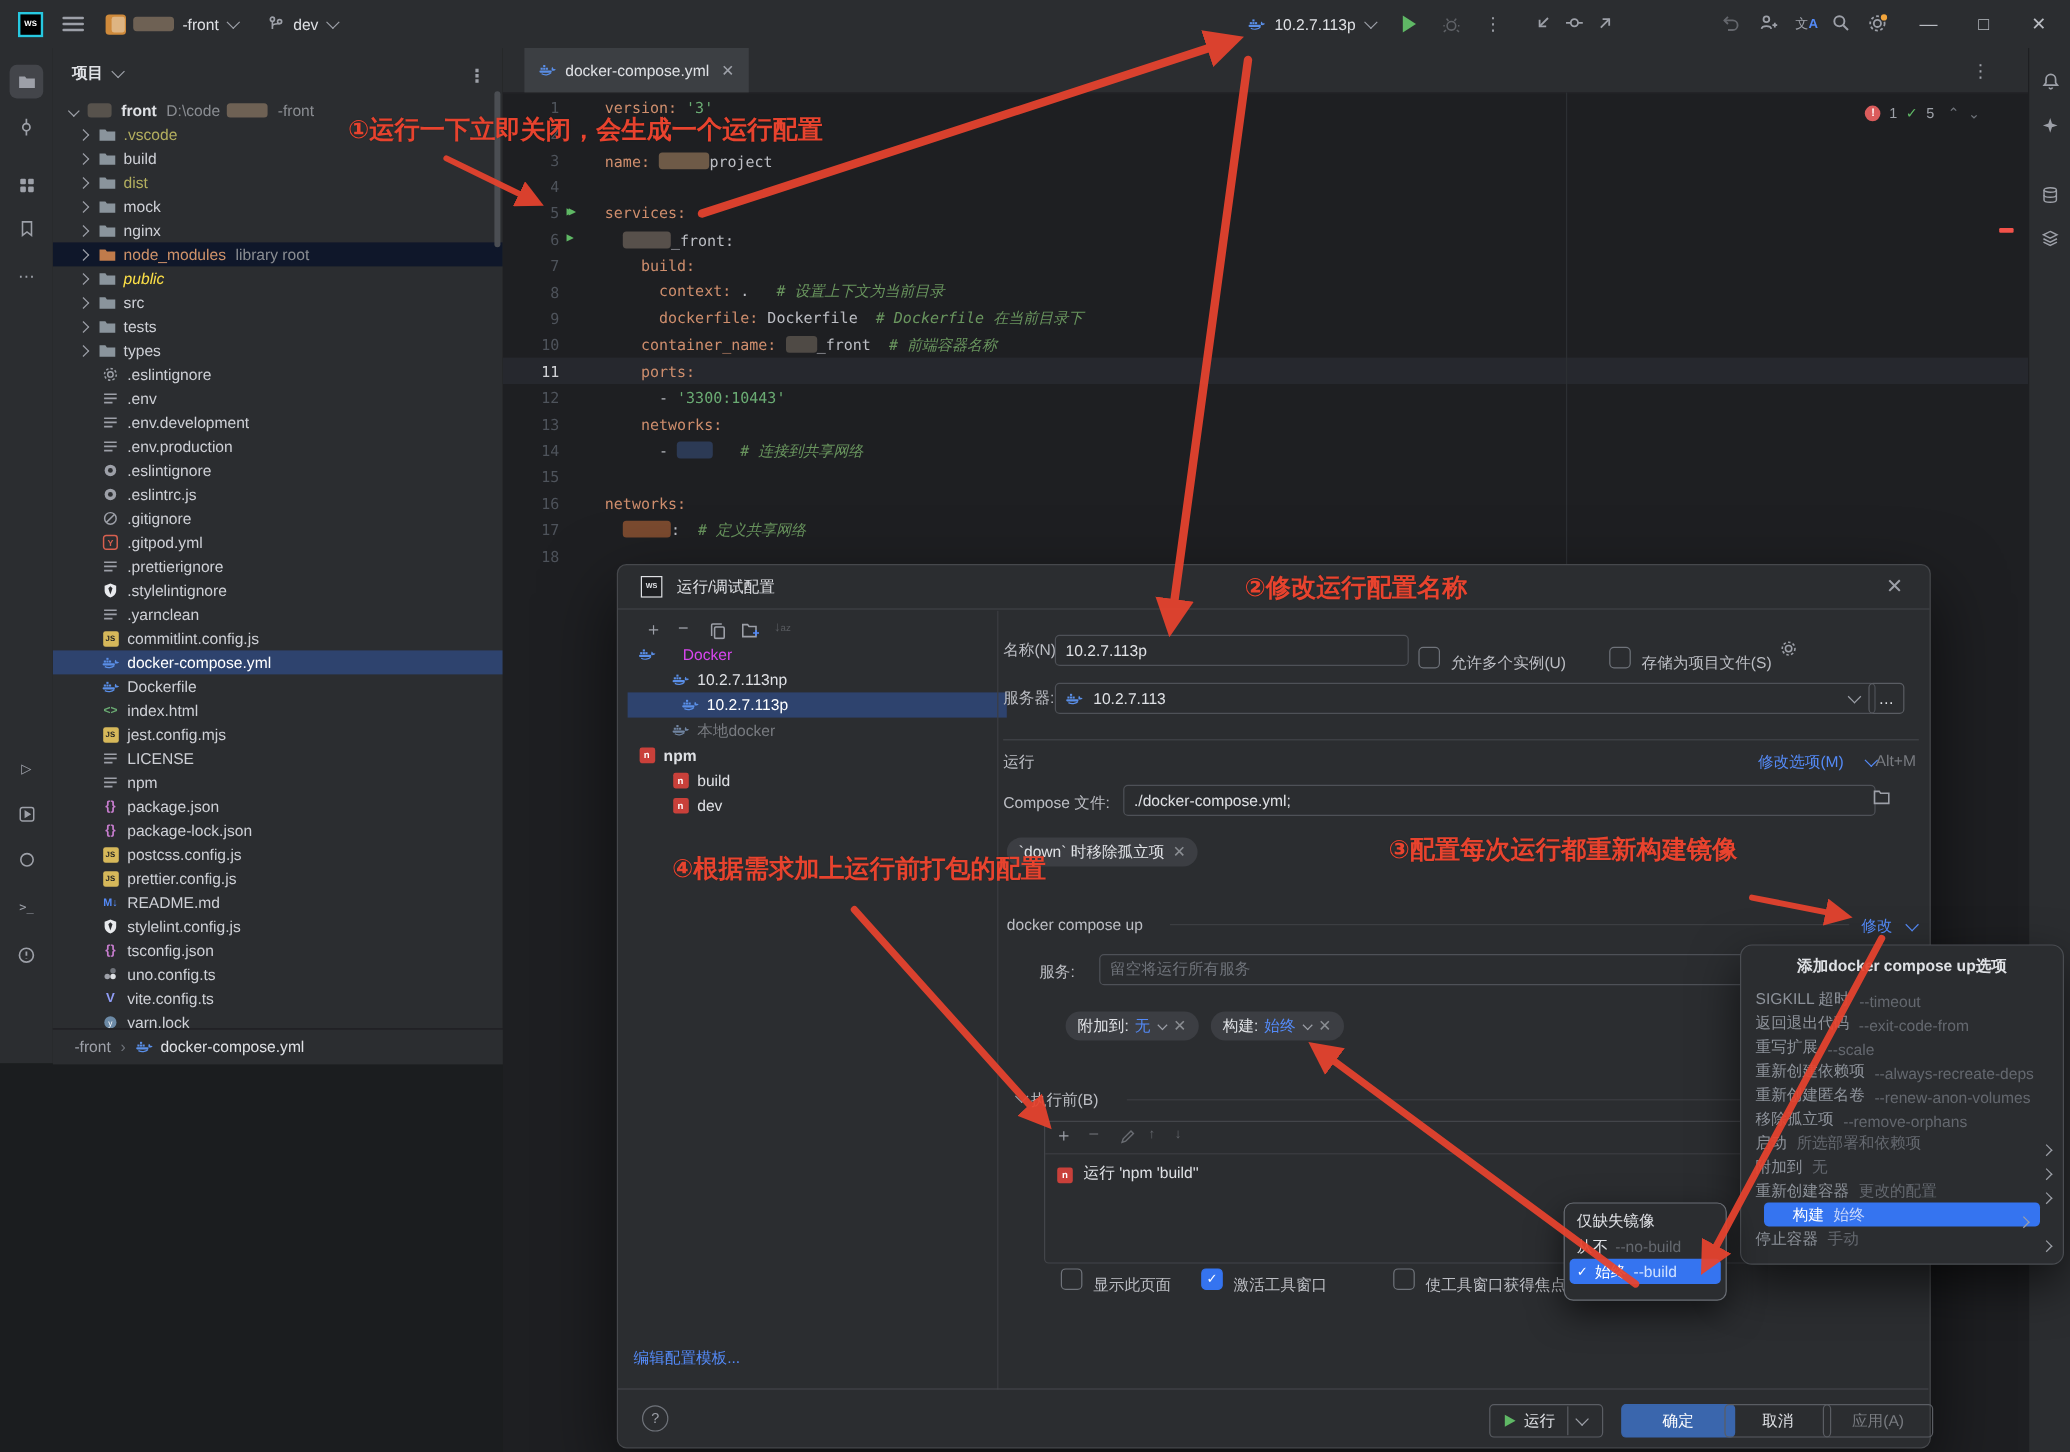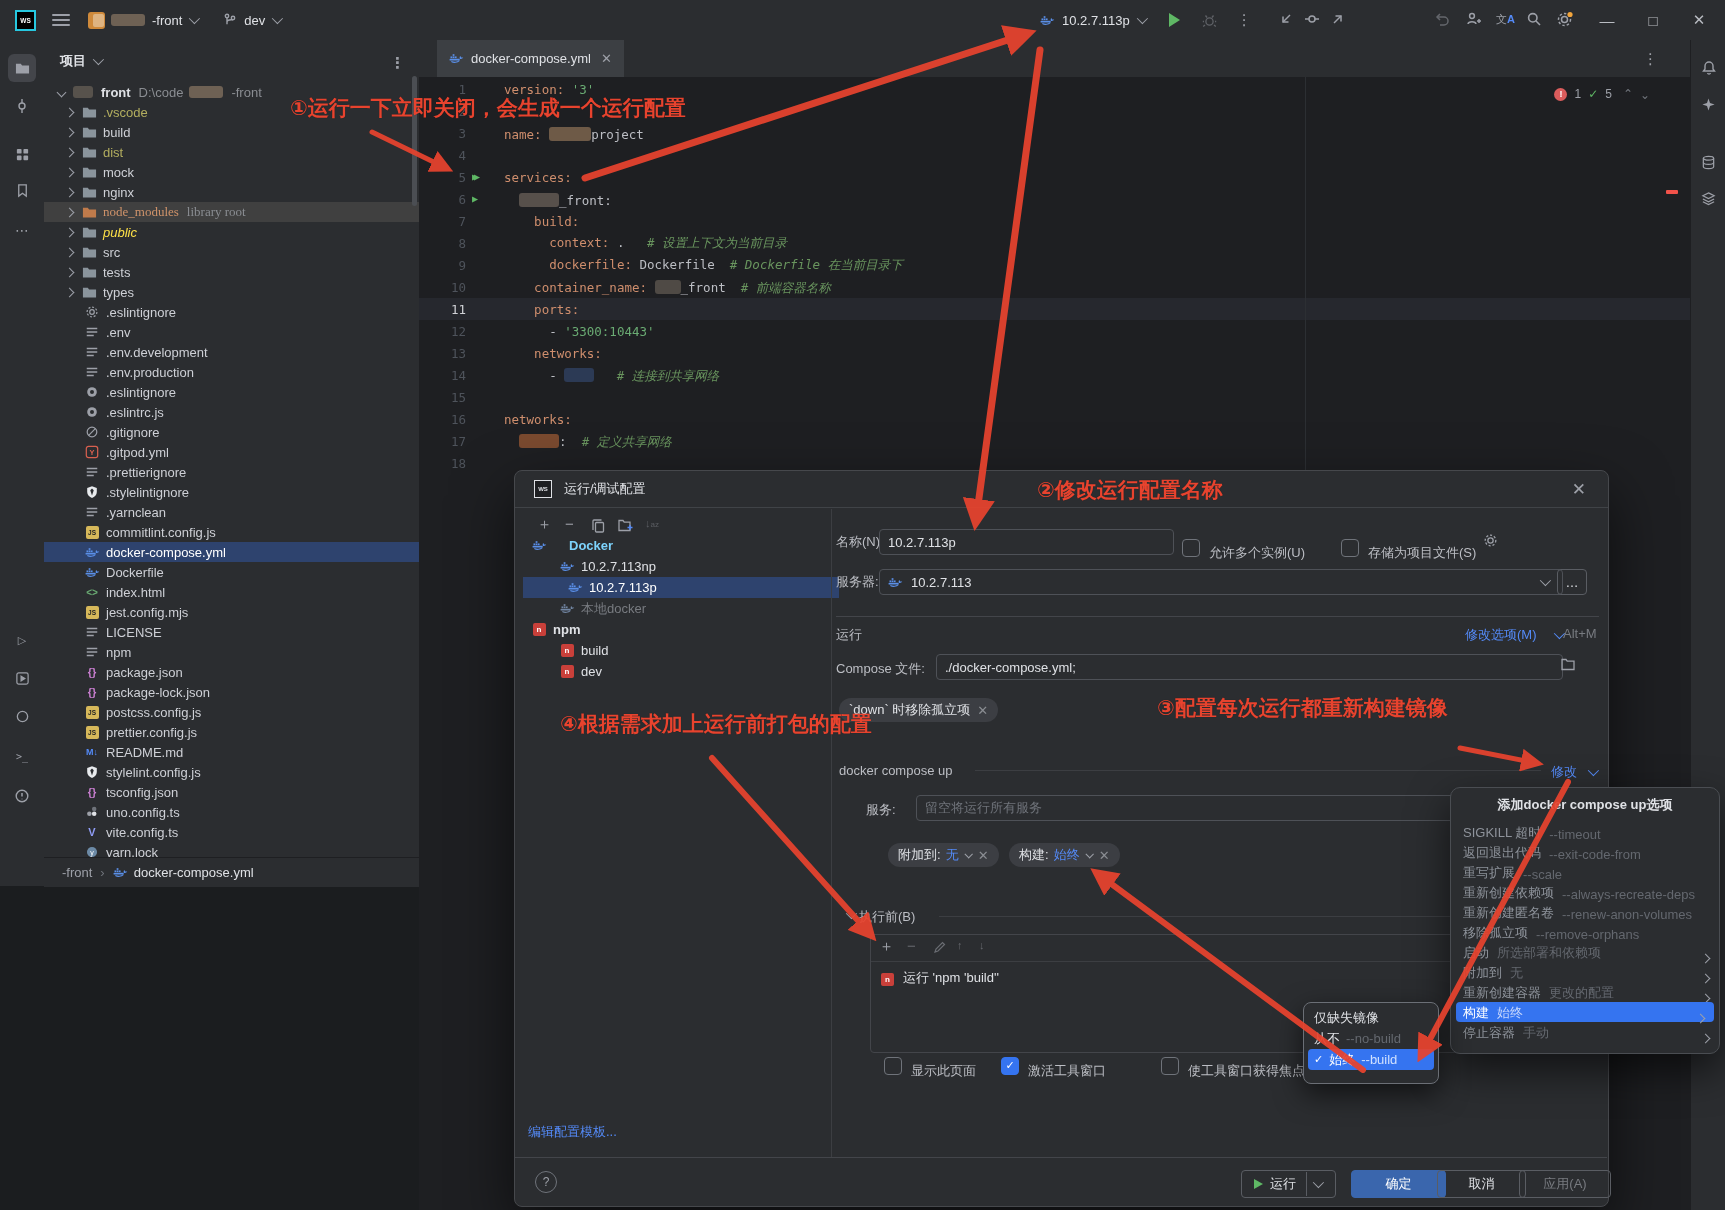--- a/index.html
+++ b/index.html
@@ -34,21 +34,21 @@
   
   .ppanel{position:absolute;left:44px;top:40px;width:375px;height:817px;background:#2b2d30;border-right:1px solid #1e1f22;overflow:hidden;}
   .phead{height:42px;display:flex;align-items:center;padding-left:16px;color:#dfe1e5;font-weight:bold;}
   .trow{position:relative;height:20px;display:flex;align-items:center;white-space:nowrap;}
   .trow .tchev{display:inline-block;width:6px;height:6px;border-right:1.4px solid #9da0a8;border-bottom:1.4px solid #9da0a8;transform:rotate(-45deg);margin:0 8px 0 0;}
   .trow.open .tchev{transform:rotate(45deg);}
   .ticon{width:16px;height:16px;margin-right:6px;display:inline-flex;align-items:center;justify-content:center;flex:none;}
   .tlabel{color:#ced0d6;}
   .trow.sel{background:#2e436e;}
   .trow.sel .tlabel{color:#ffffff;}
-  .trow.nm{background:#404040;font-family:Liberation Serif, serif;}
+  .trow.nm{background:#0f172a;}
   .extra{color:#8a8d92;margin-left:8px;}
   .scrollthumb{position:absolute;right:2px;top:36px;width:5px;height:130px;border-radius:3px;background:#4b4e53;}
 
   
   .bcrumb{position:absolute;left:44px;top:857px;width:470px;height:29px;background:#2b2d30;border-top:1px solid #1e1f22;display:flex;align-items:center;padding-left:18px;color:#9da0a8;}
   .bcrumb .file{color:#dfe1e5;margin-left:6px;}
   .bcrumb .sep{margin:0 8px;color:#6f737a;}
 
   
   .editor{position:absolute;left:419px;top:40px;width:1271px;height:1170px;background:#1e1f22;}
@@ -102,21 +102,21 @@
   .btn.primary{background:#3a66ad;border-color:#3a66ad;color:#fff;}
   .helpq{position:absolute;width:20px;height:20px;border:1.5px solid #6f737a;border-radius:50%;color:#9da0a8;display:flex;align-items:center;justify-content:center;font-size:12px;}
 
   
   .menu{position:absolute;left:1450px;top:787px;width:268px;height:265px;background:#2b2d30;border:1px solid #4a4d52;border-radius:10px;box-shadow:0 16px 40px rgba(0,0,0,.6);z-index:20;}
   .menu-title{height:34px;display:flex;align-items:center;justify-content:center;color:#dfe1e5;font-weight:bold;}
   .mrow{position:relative;height:20px;display:flex;align-items:flex-end;padding:0 12px;white-space:nowrap;}
   .mrow .ml{color:#8e939b;}
   .mrow .mf{color:#64686f;margin-left:8px;}
   .mrow .msub{position:absolute;right:10px;width:6px;height:6px;border-right:1.5px solid #9da0a8;border-top:1.5px solid #9da0a8;transform:rotate(45deg);}
-  .mrow.sel{background:#3574f0;border-radius:4px;margin:0 5px;padding:0 7px;}
+  .mrow.sel{background:#3574f0;border-radius:4px;margin:0 19px;padding:0 24px;}
   .mrow.sel .ml{color:#fff;}
   .mrow.sel .mf{color:#c8d7fb;}
   .submenu{position:absolute;left:1303px;top:1002px;width:134px;height:76px;background:#2b2d30;border:1px solid #6b6f76;border-radius:8px;box-shadow:0 10px 28px rgba(0,0,0,.6);z-index:25;padding-top:4px;}
   .smrow{position:relative;height:21px;display:flex;align-items:center;padding:0 10px;white-space:nowrap;color:#dfe1e5;}
   .smrow .mf{color:#64686f;margin-left:6px;}
   .smrow.sel{background:#3574f0;border-radius:4px;margin:0 4px;padding:0 6px;color:#fff;}
   .smrow.sel .mf{color:#cfe0ff;}
   .smcheck{margin-right:6px;font-size:11px;}
 
   
@@ -840,21 +840,21 @@
                 <rect x="0.5" y="8.2" width="11" height="2" rx="1"></rect>
                 <rect x="1.6" y="5.8" width="1.9" height="1.8"></rect>
                 <rect x="3.9" y="5.8" width="1.9" height="1.8"></rect>
                 <rect x="6.2" y="5.8" width="1.9" height="1.8"></rect>
                 <rect x="3.9" y="3.4" width="1.9" height="1.8"></rect>
                 <path d="M11.5 8.4c1.6.3 2.9 0 3.7-1.1-.7-.5-1.5-.6-2.2-.3-.1-.8-.5-1.4-1.2-1.8-.5.9-.6 2-.3 3.2z"></path>
                 <path d="M2.5 11.2c2.6 1.5 6.5 1.2 8.5-1" stroke="#5a8fe8" stroke-width="1.1" fill="none"></path>
               </g>
             </svg>
           </span>
-          <span style="color:#7dd3fc;font-weight:bold;padding-left:16px;">Docker</span>
+          <span style="color:#d946ef;font-weight:normal;padding-left:16px;">Docker</span>
         </div>
         <div class="dtree-row" style="top: 85px; left: 0px; width: 316px;">
           <span style="width:44px;flex:none;"></span>
           <span class="ticon">
             <svg width="15" height="15" viewBox="0 0 16 16">
               <g fill="#5a8fe8">
                 <rect x="0.5" y="8.2" width="11" height="2" rx="1"></rect>
                 <rect x="1.6" y="5.8" width="1.9" height="1.8"></rect>
                 <rect x="3.9" y="5.8" width="1.9" height="1.8"></rect>
                 <rect x="6.2" y="5.8" width="1.9" height="1.8"></rect>

